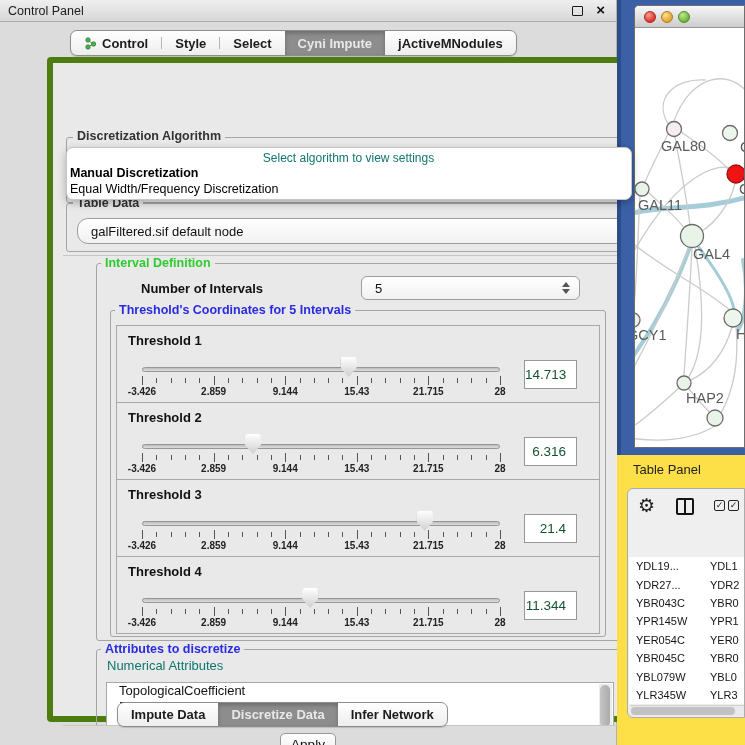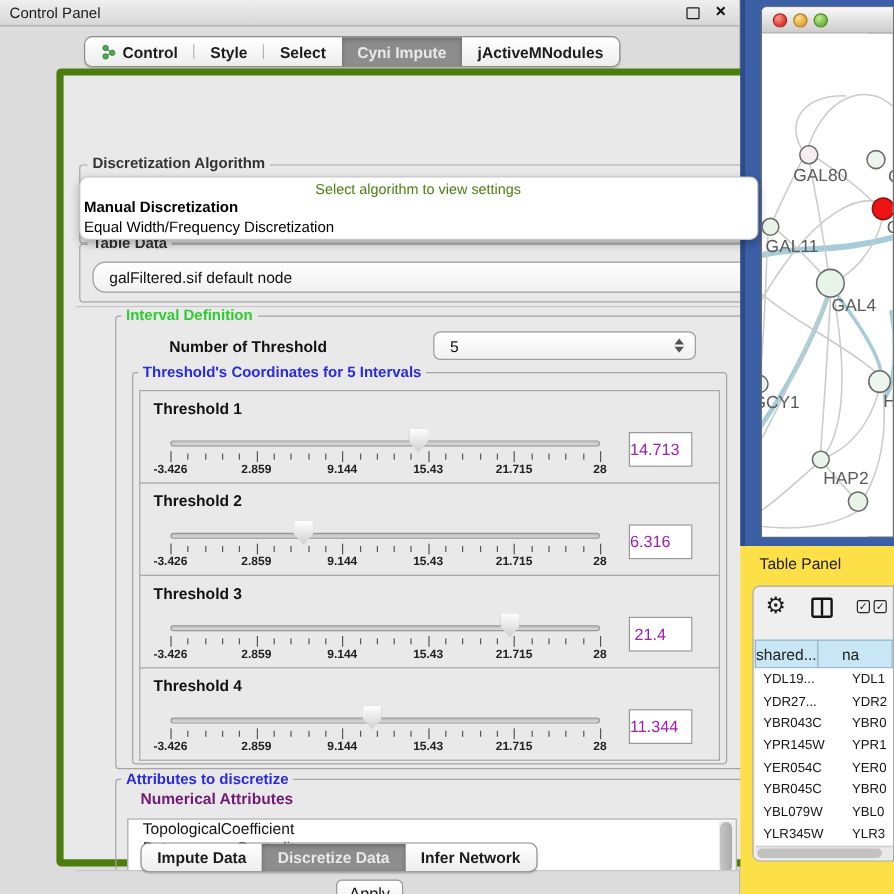--- a/index.html
+++ b/index.html
@@ -31,41 +31,41 @@
 
   .combo { position:absolute; background:linear-gradient(#ffffff,#f1f1f1); border:1px solid #9e9e9e; border-radius:6px; font-size:13px; color:#111; display:flex; align-items:center; padding-left:13px; }
   .stepper { position:absolute; right:9px; top:50%; transform:translateY(-50%); width:9px; height:14px; }
   .stepper .up, .stepper .dn { position:absolute; left:50%; transform:translateX(-50%); width:0; height:0; border-left:4px solid transparent; border-right:4px solid transparent; }
   .stepper .up { top:1px; border-bottom:5px solid #555; }
   .stepper .dn { bottom:1px; border-top:5px solid #555; }
 
   
   #algo-combo { left:24px; top:99px; width:574px; height:27px; box-shadow:0 0 0 3px rgba(96,156,222,.65); }
   #algo-popup { left:13px; top:84px; width:566px; height:53px; background:#fff; border:1px solid #c6c6c6; border-radius:7px; box-shadow:0 3px 8px rgba(0,0,0,.28); z-index:5; }
-  #algo-popup .hint { position:absolute; left:0; right:1px; top:3px; text-align:center; font-size:12px; color:#4d7c0f; }
+  #algo-popup .hint { position:absolute; left:0; right:1px; top:3px; text-align:center; font-size:12px; color:#0f766e; }
   #algo-popup .opt  { position:absolute; left:3px; font-size:12.5px; color:#000; white-space:nowrap; }
   #algo-popup .opt.first { top:18px; font-weight:bold; }
   #algo-popup .opt.second { top:34px; }
 
   
   #viewport { left:10px; top:192px; width:568px; height:471px; border-top:1px solid #c6c6c6; border-bottom:1px solid #c6c6c6; overflow:hidden; }
   .vscroll { position:absolute; background:#f3f3f3; border-left:1px solid #cacaca; border-right:1px solid #cacaca; }
   .vthumb { position:absolute; background:linear-gradient(90deg,#c6c6c6,#ababab); border-radius:6px; }
 
   
   .tpanel { position:relative; width:484px; height:78px; border:1px solid #a8a8a8; margin-top:-1px; background:#e9e9e9; }
   .tpanel .tlabel { position:absolute; left:11px; top:7px; font-size:13px; font-weight:bold; color:#111; }
   .sliderzone { position:absolute; left:25px; top:0; width:358px; height:78px; }
   .track { position:absolute; left:0; top:41px; width:100%; height:5px; background:linear-gradient(#bdbdbd,#dedede); border:1px solid #979797; border-radius:3px; }
   .thumb { position:absolute; top:31px; width:16px; height:20px; background:linear-gradient(#ffffff,#cfcfcf); clip-path:polygon(10% 0,90% 0,100% 12%,100% 55%,50% 100%,0 55%,0 12%); filter:drop-shadow(0 0 1px #777); }
   .tick { position:absolute; width:1px; background:#555; }
   .tick.major { top:50px; height:9px; }
   .tick.minor { top:52px; height:5px; }
   .ticklabel { position:absolute; top:60px; transform:translateX(-50%); font-size:10px; font-weight:bold; color:#222; white-space:nowrap; }
-  .vfield { position:absolute; left:407px; top:34px; width:53px; height:29px; background:#fff; border:1px solid #979797; font-size:13.5px; color:#a21caf; text-align:right; padding:6px 21px 0 0; }
+  .vfield { position:absolute; left:407px; top:34px; width:53px; height:29px; background:#fff; border:1px solid #979797; font-size:13.5px; color:#14532d; text-align:right; padding:6px 10px 0 0; }
 
   
   #attr-list { position:absolute; left:9px; top:32px; width:508px; height:48px; background:#fff; border:1px solid #a8a8a8; overflow:hidden; }
   .attr-item { font-size:13px; color:#111; padding-left:12px; height:16px; line-height:16px; white-space:nowrap; }
 
   
   #apply-btn { left:227px; top:670px; width:56px; height:23px; background:linear-gradient(#ffffff,#ececec); border:1px solid #989898; border-radius:5px; font-size:13.5px; color:#111; display:flex; align-items:center; justify-content:center; }
 
   
   #desktop { left:617px; top:0; width:128px; height:455px; background:#3c60a6; border-left:4px solid #2d4c8c; }
@@ -167,21 +167,21 @@
             <span class="up"></span>
             <span class="dn"></span>
           </span>
       </div>
 
       <div id="viewport" class="abs">
 
         <div class="groupbox" style="left:33px; top:7px; width:524px; height:378px;"></div>
         <div class="grouptitle gt-green" style="left:38px; top:0px;">Interval Definition</div>
 
-        <div class="abs" style="left:78px; top:25px; font-size:13px; font-weight:bold; color:#111;">Number of Threshold</div>
+        <div class="abs" style="left:78px; top:25px; font-size:13px; font-weight:bold; color:#111;">Number of Intervals</div>
         <div class="combo" style="left:298px; top:20px; width:219px; height:24px;">
           <span>5</span>
           <span class="stepper">
               <span class="up"></span>
               <span class="dn"></span>
             </span>
         </div>
 
         <div class="groupbox" style="left:47px; top:54px; width:496px; height:327px;"></div>
         <div class="grouptitle gt-blue" style="left:52px; top:47px;">Threshold's Coordinates for 5 Intervals</div>
@@ -343,21 +343,21 @@
                 <div class="ticklabel" style="left: 60%;">15.43</div>
                 <div class="ticklabel" style="left: 80%;">21.715</div>
                 <div class="ticklabel" style="left: 100%;">28</div>
                 <div class="thumb" style="left: calc(47% - 8px);"></div>
               </div>
               <div class="vfield">11.344</div>
             </div>
           </div>
 
         <div class="groupbox" style="left:33px; top:393px; width:524px; height:140px;">
-          <div class="abs" style="left:20px; top:8px; font-size:13px; font-weight:bold; color:#701a75;">Numerical Attributes</div>
+          <div class="abs" style="left:10px; top:8px; font-size:13px; font-weight:normal; color:#0f766e;">Numerical Attributes</div>
           <div id="attr-list">
               <div class="attr-item">TopologicalCoefficient</div>
               <div class="attr-item">BetweennessCentrality</div>
               <div class="vscroll" style="right:1px; top:1px; width:13px; height:46px; border:none; background:#ececec;">
               <div class="vthumb" style="left:1px; top:1px; width:10px; height:42px;"></div>
             </div>
           </div>
         </div>
         <div class="grouptitle gt-blue" style="left:38px; top:386px;">Attributes to discretize</div>
 
@@ -440,24 +440,20 @@
   </div>
 
   <div id="tp-section" class="abs">
     <div id="tp-title">Table Panel</div>
     <div id="tp-panel">
       <span class="gear-icon">⚙</span>
       <span class="split-icon"></span>
       <span class="cb-icon" style="left:86px;">✓</span>
       <span class="cb-icon" style="left:100px;">✓</span>
       <div id="tp-table">
-        <div class="th-row">
-          <div class="th-cell c1">shared...</div>
-          <div class="th-cell c2">na</div>
-        </div>
         <div id="tp-rows">
             <div class="t-row">
               <div class="t-cell c1">YDL19...</div>
               <div class="t-cell c2">YDL1</div>
             </div>
             <div class="t-row">
               <div class="t-cell c1">YDR27...</div>
               <div class="t-cell c2">YDR2</div>
             </div>
             <div class="t-row">

